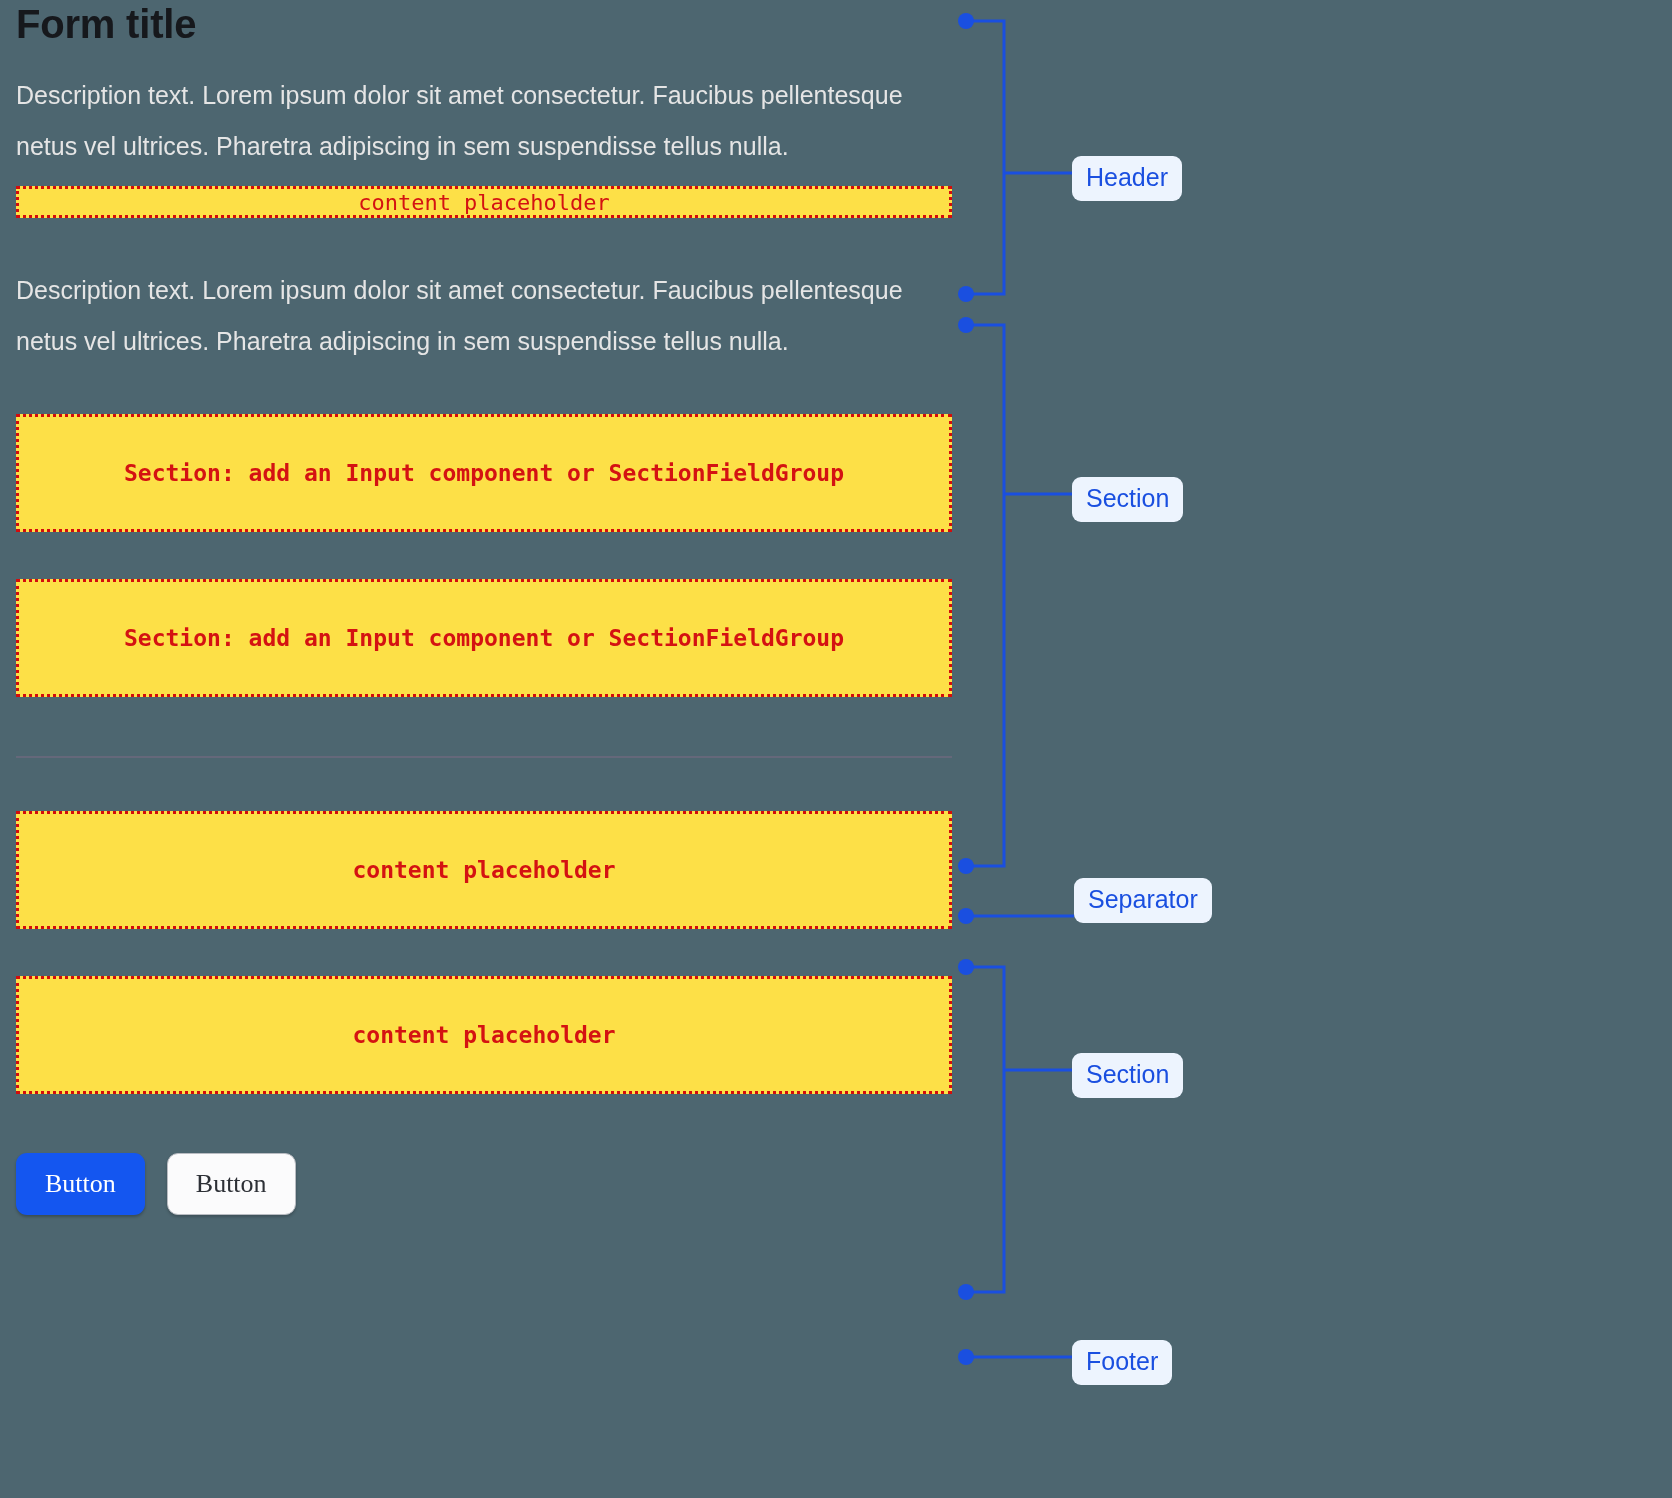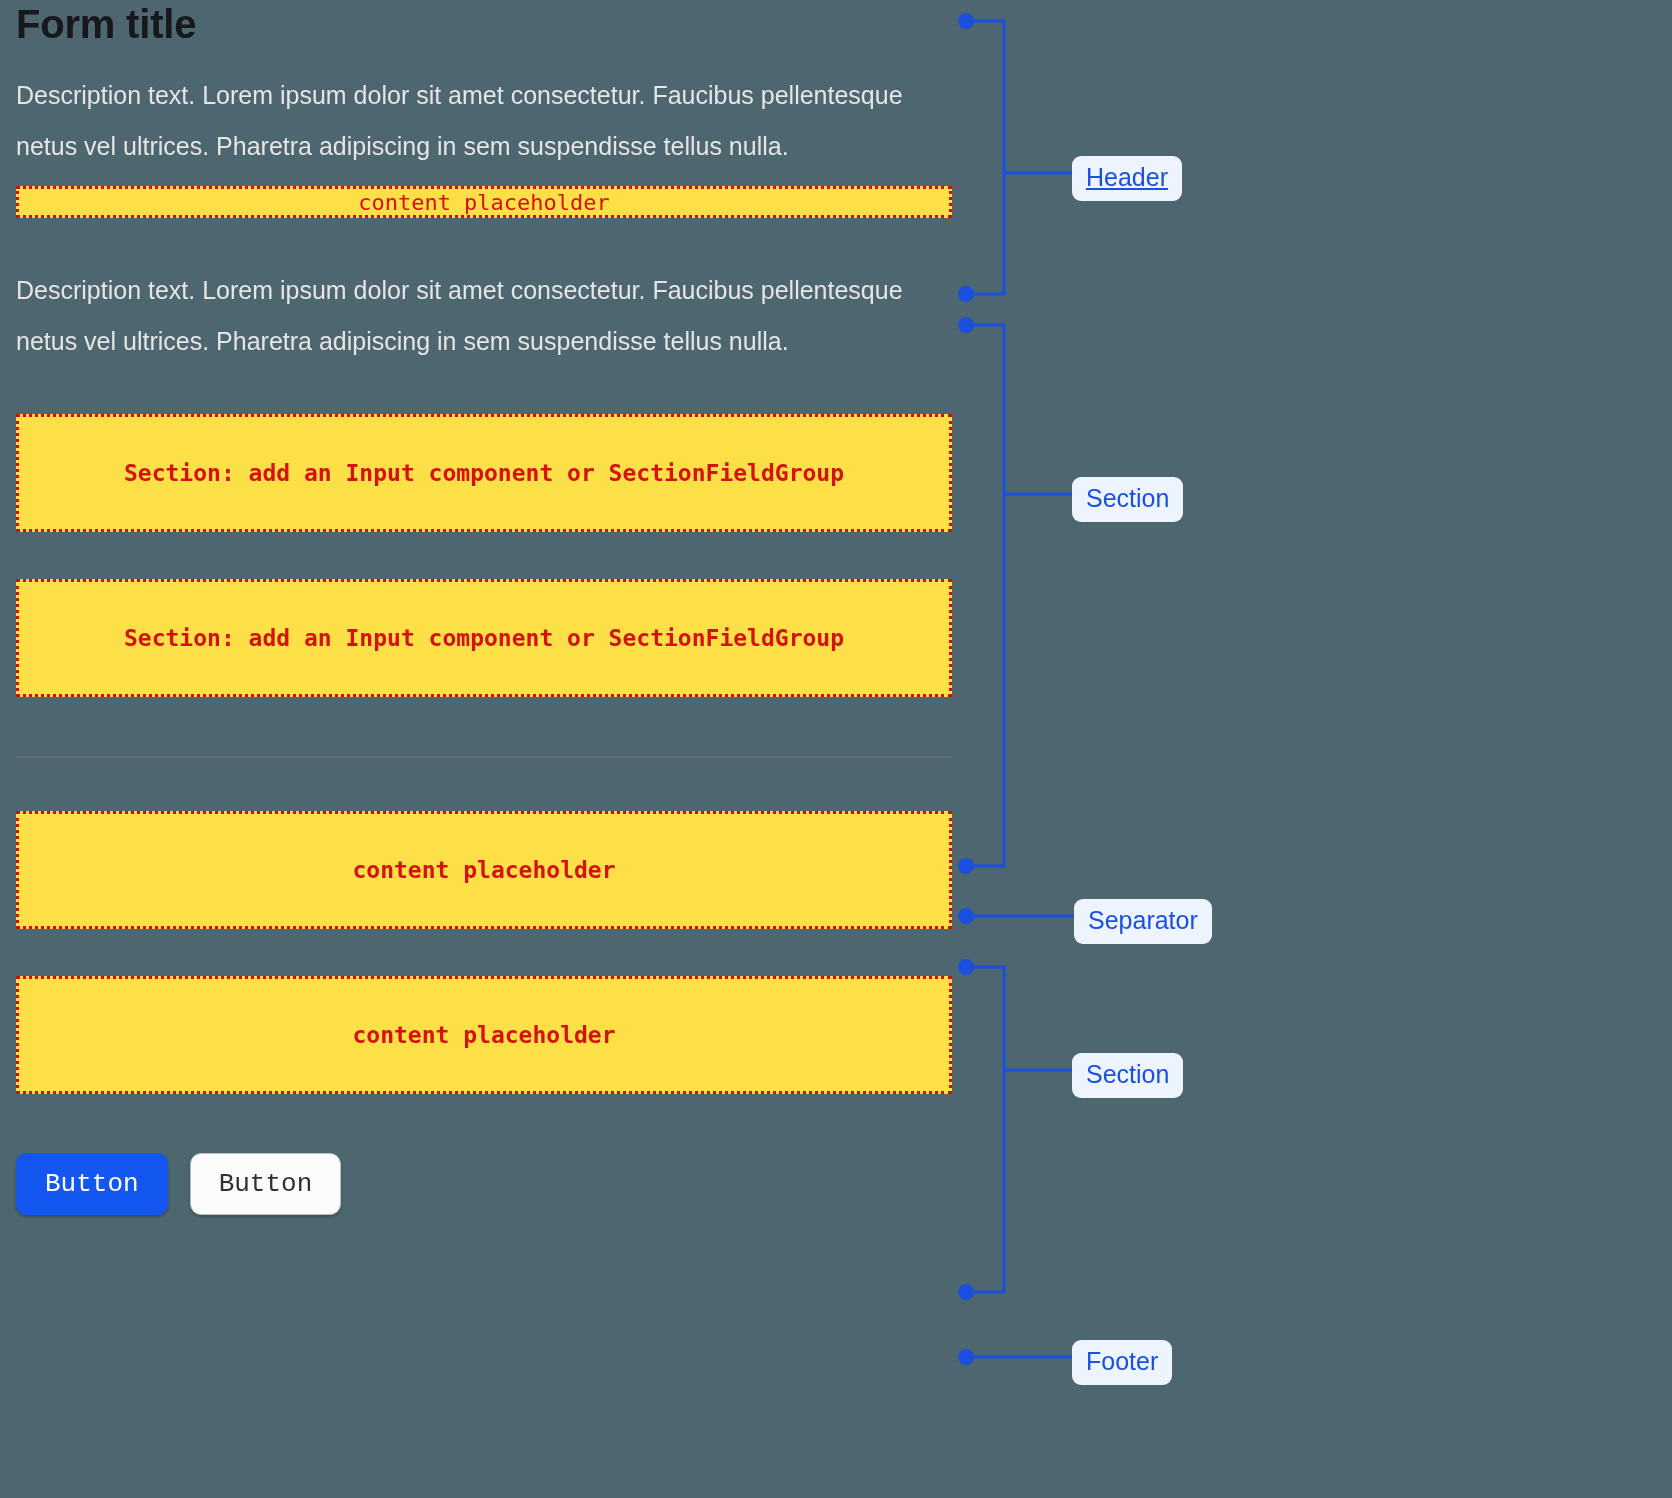--- a/index.html
+++ b/index.html
@@ -74,21 +74,21 @@
   }
 
   
   .footer-row {
     display: flex;
     align-items: center;
     gap: 22px;
   }
   .btn {
     box-sizing: border-box;
-    font-family: Liberation Mono, monospace;
+    font-family: Liberation Serif, serif;
     font-size: 26px;
     border-radius: 11px;
     display: flex;
     align-items: center;
     justify-content: center;
     height: 62px;
     cursor: pointer;
     user-select: none;
     text-align: right;
   }
@@ -183,23 +183,23 @@
       <circle cx="966" cy="294" r="8"></circle>
       <circle cx="966" cy="325" r="8"></circle>
       <circle cx="966" cy="866" r="8"></circle>
       <circle cx="966" cy="916" r="8"></circle>
       <circle cx="966" cy="967" r="8"></circle>
       <circle cx="966" cy="1292" r="8"></circle>
       <circle cx="966" cy="1357" r="8"></circle>
     </g>
   </svg>
 
-  <div class="anno-pill" style="left:1072px; top:156px;text-decoration:underline;">Header</div>
+  <div class="anno-pill" style="left:1072px; top:156px;">Header</div>
 
   <div class="anno-pill" style="left:1072px; top:477px;">Section</div>
 
-  <div class="anno-pill" style="left:1074px; top:899px;text-align:right;">Separator</div>
+  <div class="anno-pill" style="left:1074px; top:878px;text-align:right;">Separator</div>
 
   <div class="anno-pill" style="left:1072px; top:1053px;">Section</div>
 
   <div class="anno-pill" style="left:1072px; top:1340px;">Footer</div>
 
 </div>
 
 </body></html>

